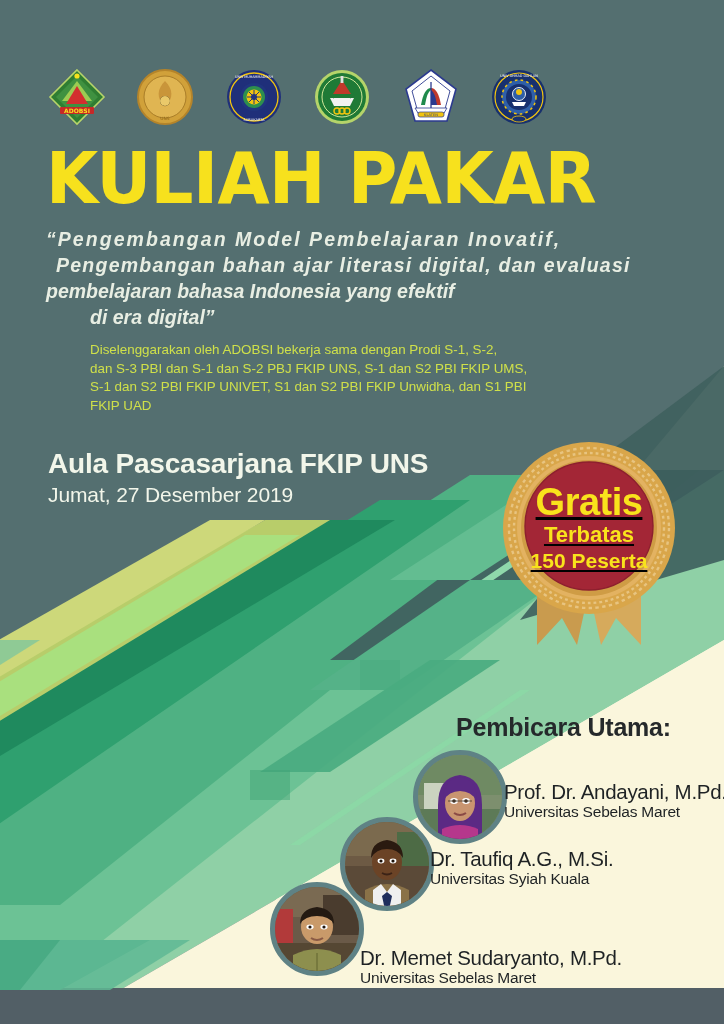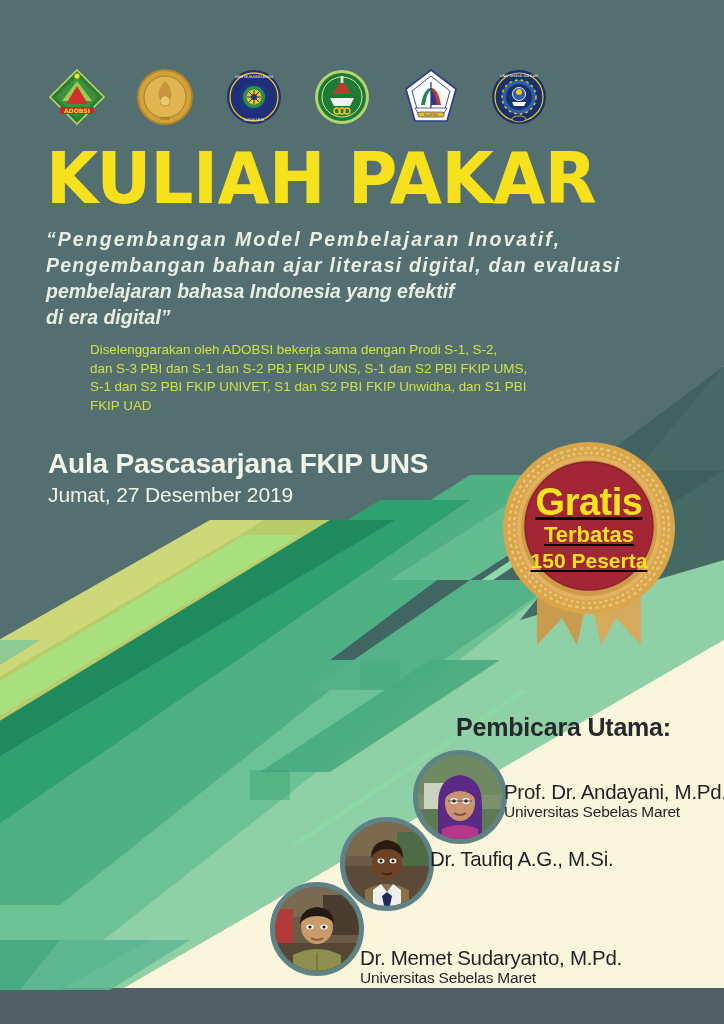--- a/index.html
+++ b/index.html
@@ -45,23 +45,23 @@
   
   #quote{
     position:absolute;left:46px;top:226px;width:590px;z-index:5;
     color:#e8eee3;
     font-style:italic;
     font-weight:bold;
     font-size:19.5px;
     line-height:26px;
   }
   #quote .ln1{letter-spacing:2.05px;}
-  #quote .ln2{letter-spacing:1.25px;}
+  #quote .ln2{letter-spacing:1.25px;margin-left:10px;}
   #quote .ln3{letter-spacing:0px;}
-  #quote .ln4{letter-spacing:0px;}
+  #quote .ln4{letter-spacing:0px;margin-left:44px;}
 
   
   #organizer{
     position:absolute;left:50px;top:341px;width:470px;z-index:5;
     color:#cfe04a;
     font-size:13.4px;
     line-height:18.6px;
     font-weight:400;
     margin-left:40px;
   }
@@ -357,20 +357,21 @@
       <circle cx="36" cy="39" r="1.6" fill="#1d120a"></circle>
       <circle cx="48" cy="39" r="1.6" fill="#1d120a"></circle>
       <path d="M37 51 q5 3 10 0" stroke="#3b2216" stroke-width="1.8" fill="none"></path>
       <path d="M20 68 q22 -12 44 0 v16 h-44 z" fill="#8a7248"></path>
       <path d="M36 62 l6 8 l6 -8 l8 6 v16 h-28 v-16 z" fill="#efefef"></path>
       <path d="M42 70 l5 4 l-3 14 h-4 l-3 -14 z" fill="#1f2d5c"></path>
     </svg>
   </div>
   <div id="name1" class="spk-name">
     <div class="n">Dr. Taufiq A.G., M.Si.</div>
+    <div class="u">Universitas Syiah Kuala</div>
   </div>
 
   <div id="spk2" class="spk-photo">
     <svg class="ph" viewBox="0 0 84 84" xmlns="http://www.w3.org/2000/svg">
       <rect width="84" height="84" fill="#6a5a48"></rect>
       <rect x="0" y="0" width="84" height="30" fill="#7a6a52"></rect>
       <rect x="0" y="22" width="18" height="40" fill="#b23a3a"></rect>
       <rect x="48" y="8" width="36" height="40" fill="#4a3c2e"></rect>
       <rect x="0" y="56" width="84" height="28" fill="#554733"></rect>
       <ellipse cx="42" cy="40" rx="16" ry="17" fill="#c99a6a"></ellipse>

